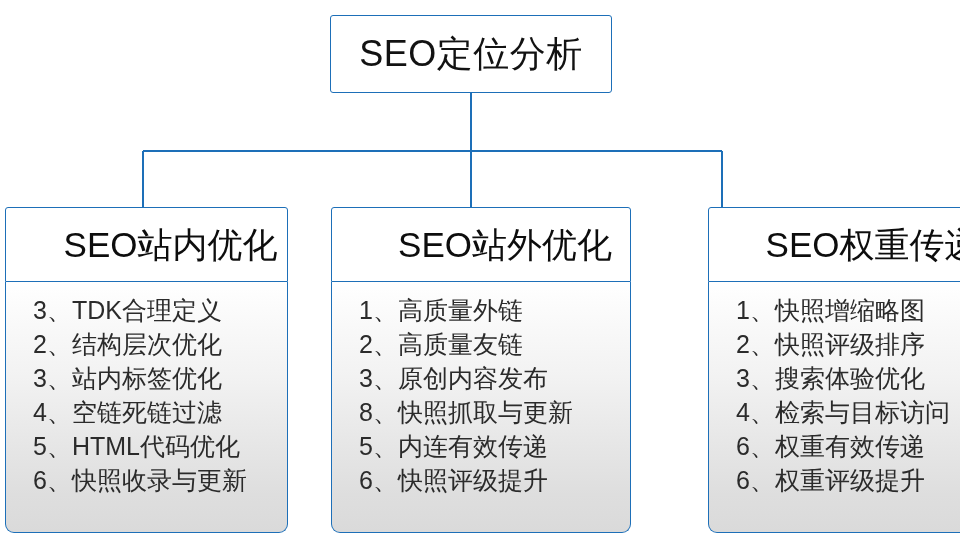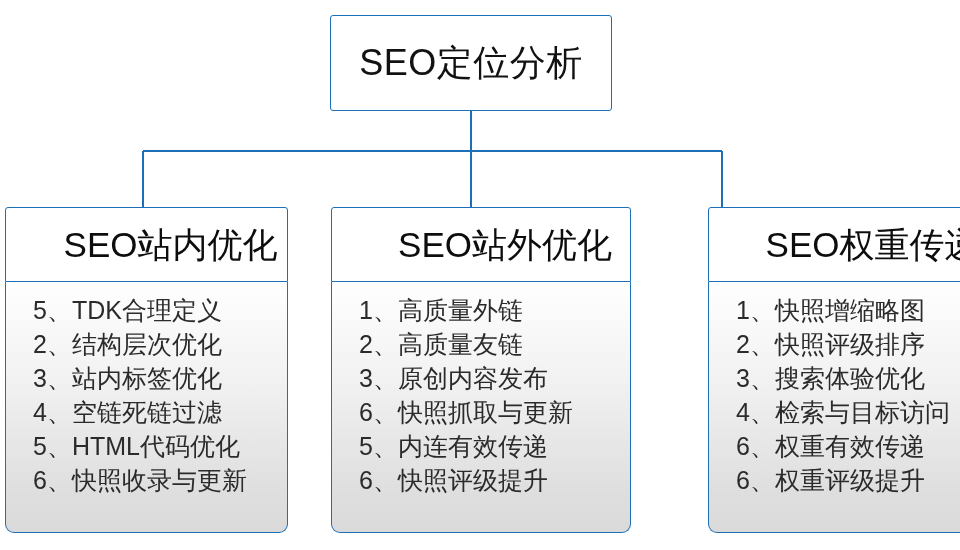--- a/index.html
+++ b/index.html
@@ -30,21 +30,21 @@
     height: 550px;
     pointer-events: none;
   }
 
   
   .root-node {
     position: absolute;
     left: 330px;
     top: 15px;
     width: 282px;
-    height: 96px;
+    height: 78px;
     box-sizing: border-box;
     border: 1.6px solid #1d6fb8;
     border-radius: 3px;
     background: #ffffff;
     display: flex;
     align-items: center;
     justify-content: center;
   }
   .root-label {
     font-size: 36px;
@@ -120,40 +120,40 @@
   <div class="root-node">
     <span class="root-label">SEO定位分析</span>
   </div>
 
   <div class="branch" id="branch-0">
     <div class="branch-header">
       <span class="branch-title">SEO站内优化</span>
     </div>
     <div class="branch-body">
       <ul class="item-list">
-        <li class="item">5、TDK合理定义</li>
+        <li class="item">3、TDK合理定义</li>
         <li class="item">2、结构层次优化</li>
         <li class="item">3、站内标签优化</li>
         <li class="item">4、空链死链过滤</li>
         <li class="item">5、HTML代码优化</li>
         <li class="item">6、快照收录与更新</li>
       </ul>
     </div>
   </div>
 
   <div class="branch" id="branch-1">
     <div class="branch-header">
       <span class="branch-title">SEO站外优化</span>
     </div>
     <div class="branch-body">
       <ul class="item-list">
         <li class="item">1、高质量外链</li>
         <li class="item">2、高质量友链</li>
         <li class="item">3、原创内容发布</li>
-        <li class="item">6、快照抓取与更新</li>
+        <li class="item">8、快照抓取与更新</li>
         <li class="item">5、内连有效传递</li>
         <li class="item">6、快照评级提升</li>
       </ul>
     </div>
   </div>
 
   <div class="branch" id="branch-2">
     <div class="branch-header">
       <span class="branch-title">SEO权重传递</span>
     </div>

